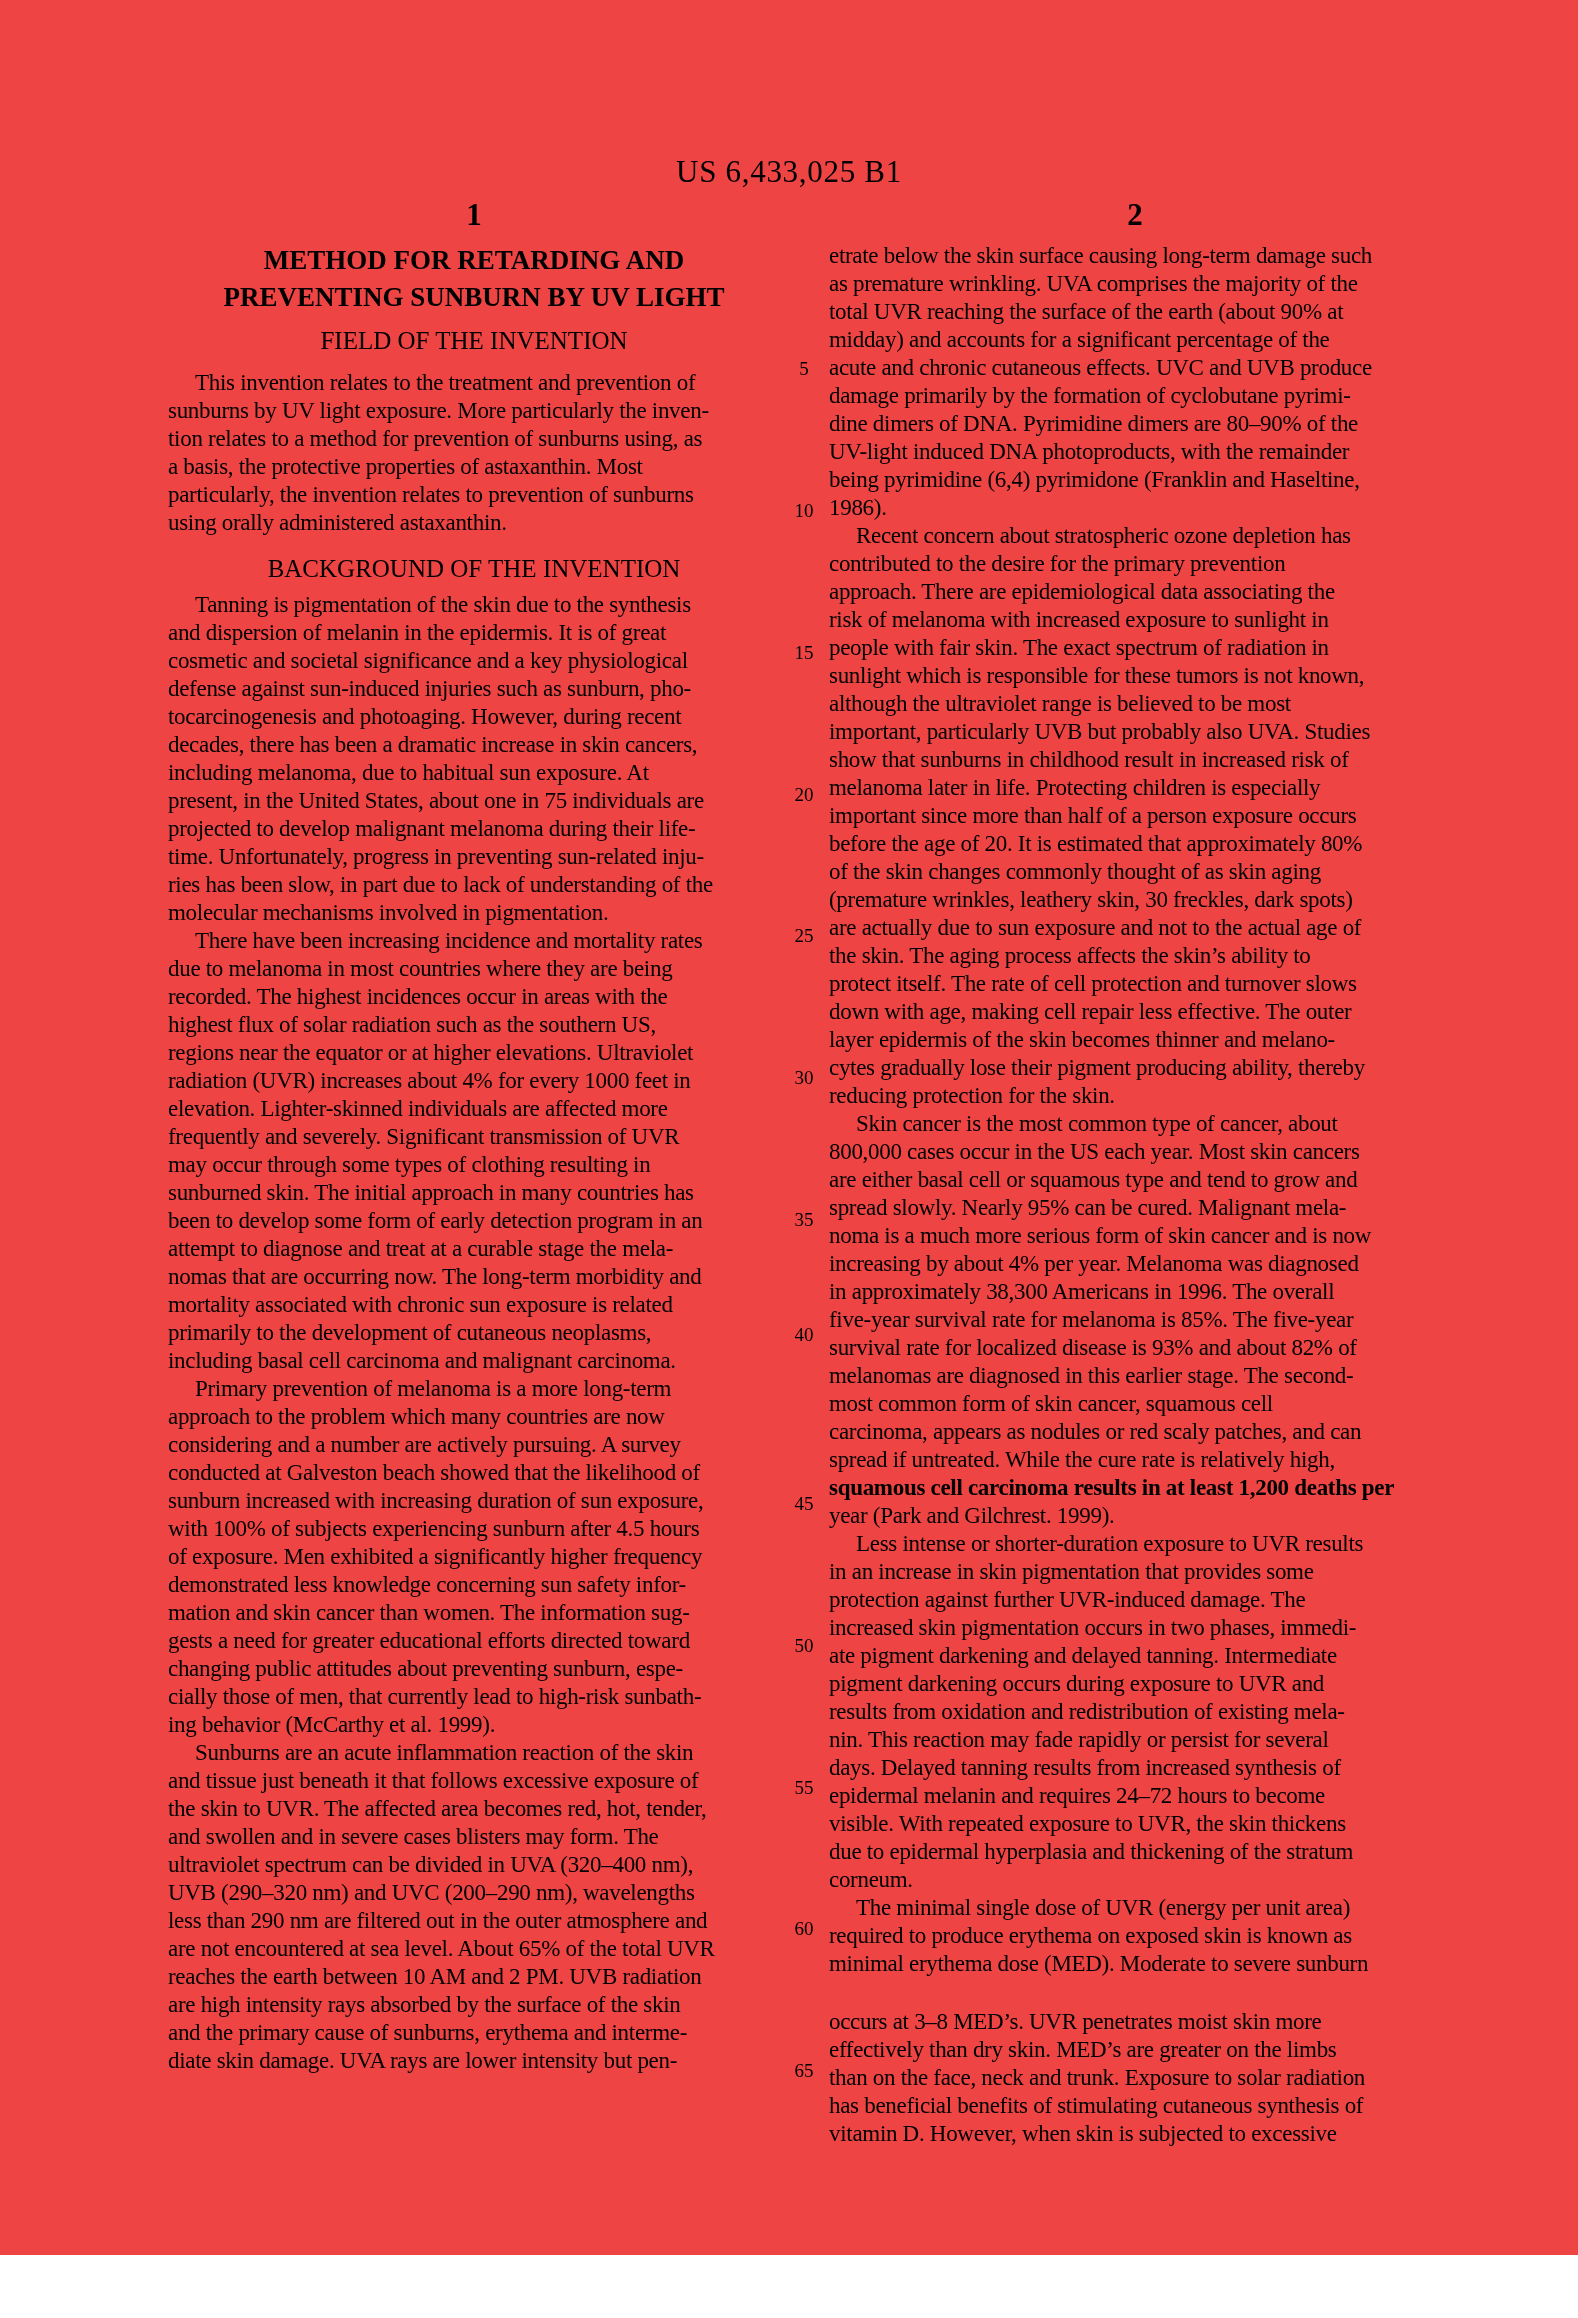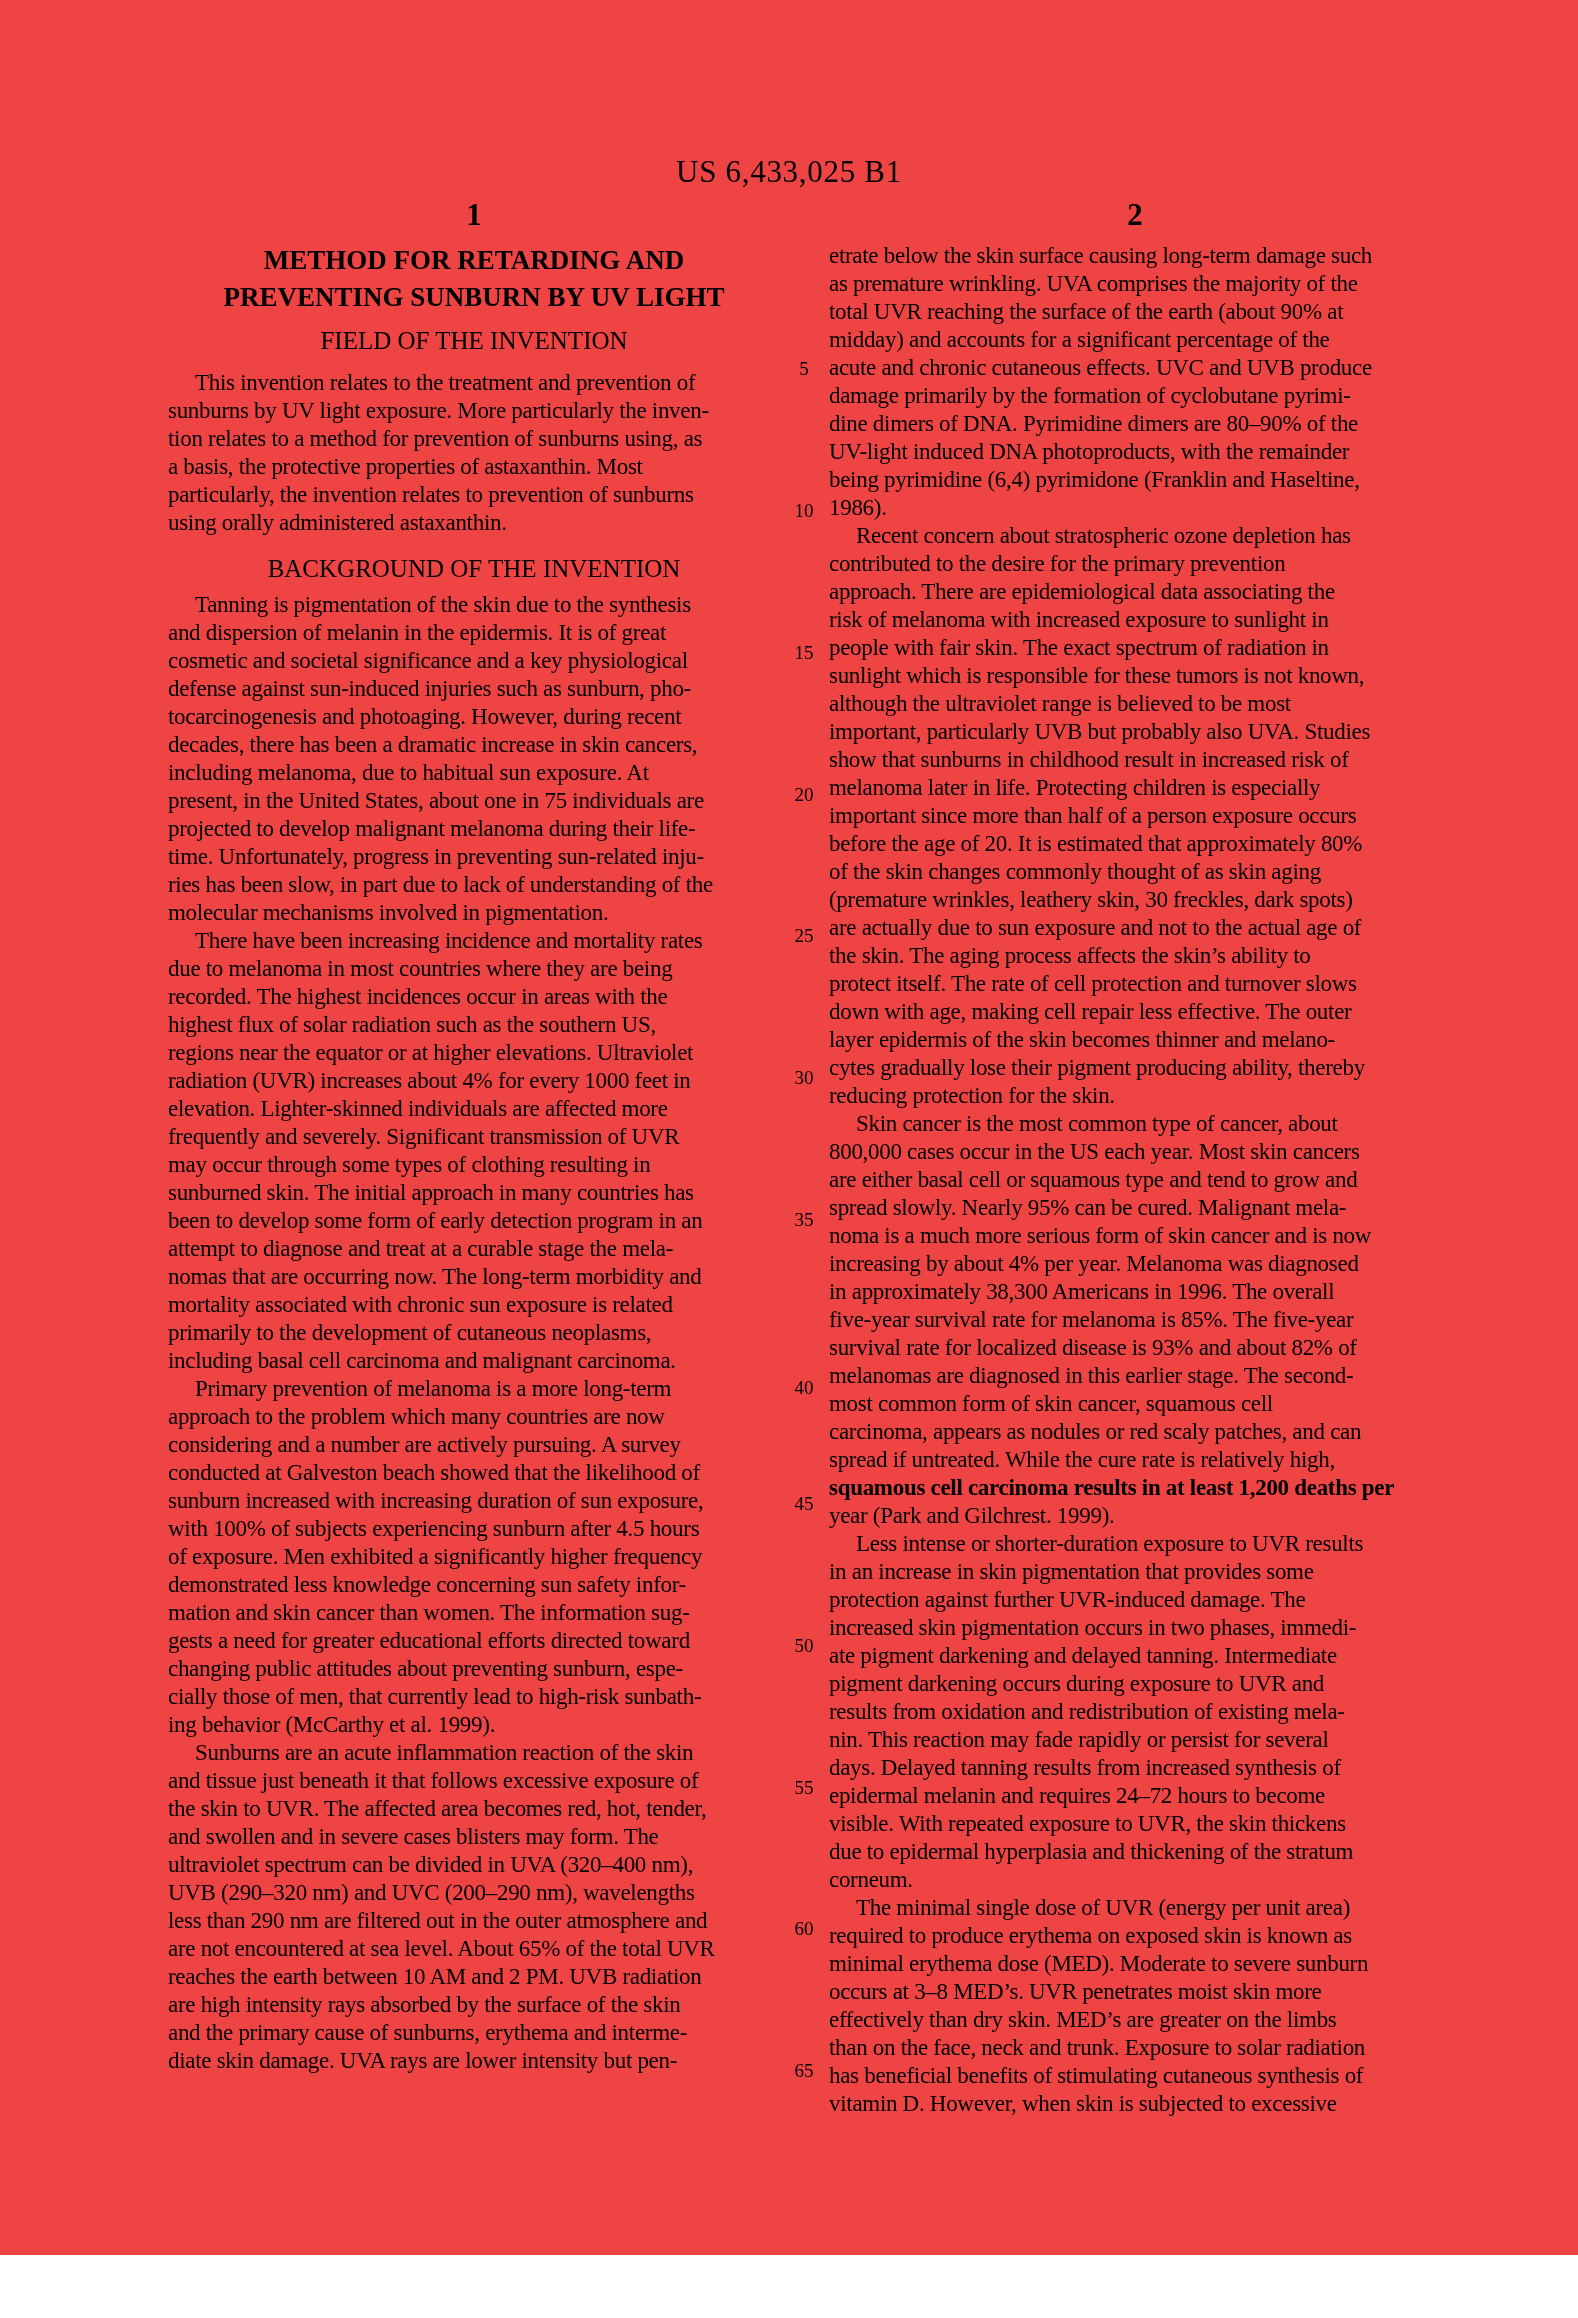--- a/index.html
+++ b/index.html
@@ -223,34 +223,34 @@
         <div class="line" style="word-spacing: 0px;">days. Delayed tanning results from increased synthesis of</div>
         <div class="line" style="word-spacing: 0px;">epidermal melanin and requires 24–72 hours to become</div>
         <div class="line" style="word-spacing: 0px;">visible. With repeated exposure to UVR, the skin thickens</div>
         <div class="line" style="word-spacing: 0px;">due to epidermal hyperplasia and thickening of the stratum</div>
         <div class="line last">corneum.</div>
       </div>
       <div class="para">
         <div class="line indent" style="word-spacing: 0px;">The minimal single dose of UVR (energy per unit area)</div>
         <div class="line" style="word-spacing: 0px;">required to produce erythema on exposed skin is known as</div>
         <div class="line" style="word-spacing: 0px;">minimal erythema dose (MED). Moderate to severe sunburn</div>
-        <div class="line" style="word-spacing: 0px;">occurs at 3–8 MED’s. UVR penetrates moist skin more</div>
+        <div class="line" style="word-spacing: 0px; margin-top: 30px;">occurs at 3–8 MED’s. UVR penetrates moist skin more</div>
         <div class="line" style="word-spacing: 0px;">effectively than dry skin. MED’s are greater on the limbs</div>
         <div class="line" style="word-spacing: 0px;">than on the face, neck and trunk. Exposure to solar radiation</div>
         <div class="line" style="word-spacing: 0px;">has beneficial benefits of stimulating cutaneous synthesis of</div>
         <div class="line" style="word-spacing: 0px;">vitamin D. However, when skin is subjected to excessive</div>
       </div>
     </div>
 <div class="gutter-num" style="top: 355px;">5</div>
     <div class="gutter-num" style="top: 497px;">10</div>
     <div class="gutter-num" style="top: 639px;">15</div>
     <div class="gutter-num" style="top: 781px;">20</div>
     <div class="gutter-num" style="top: 922px;">25</div>
     <div class="gutter-num" style="top: 1064px;">30</div>
     <div class="gutter-num" style="top: 1206px;">35</div>
-    <div class="gutter-num" style="top: 1374px;">40</div>
+    <div class="gutter-num" style="top: 1321px;">40</div>
     <div class="gutter-num" style="top: 1490px;">45</div>
     <div class="gutter-num" style="top: 1632px;">50</div>
     <div class="gutter-num" style="top: 1774px;">55</div>
     <div class="gutter-num" style="top: 1915px;">60</div>
     <div class="gutter-num" style="top: 2057px;">65</div>
   </div>
 
 
 </body></html>

